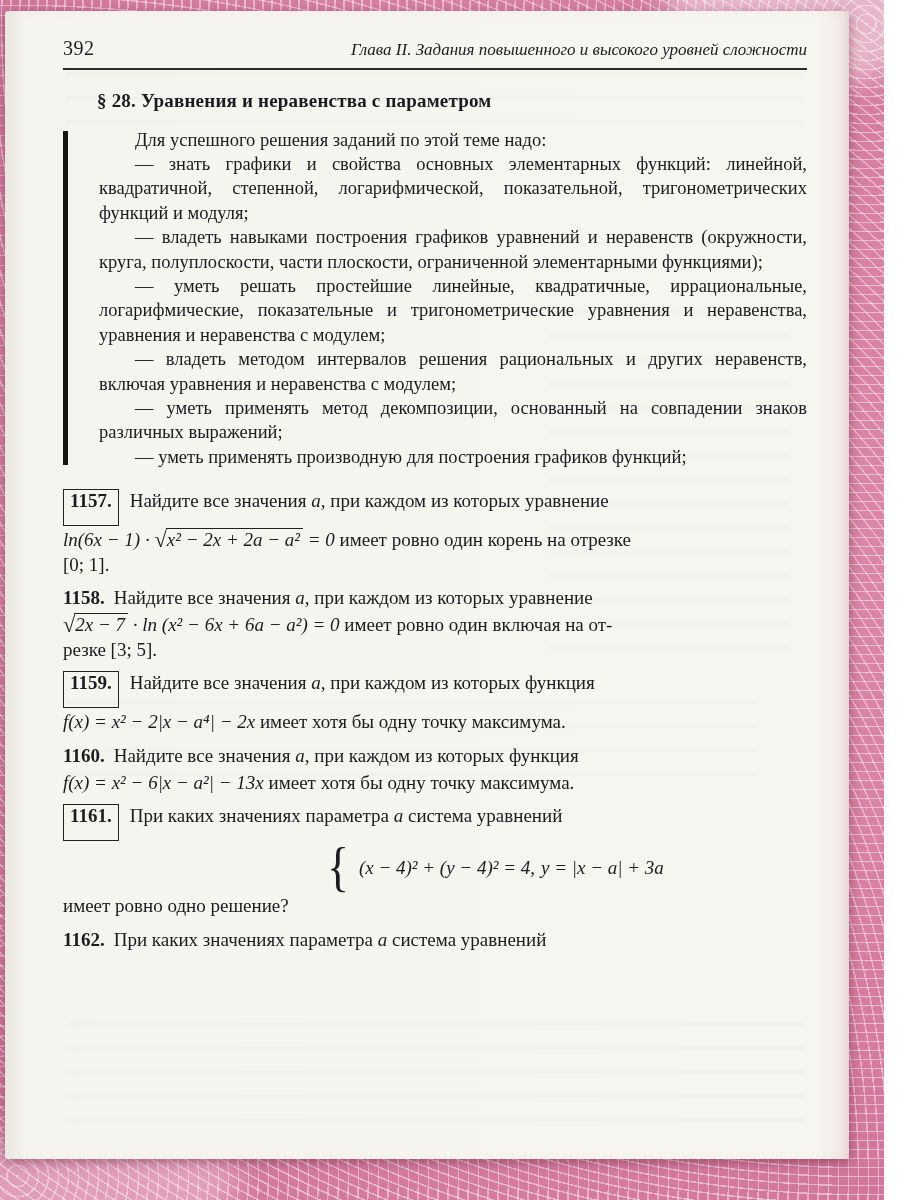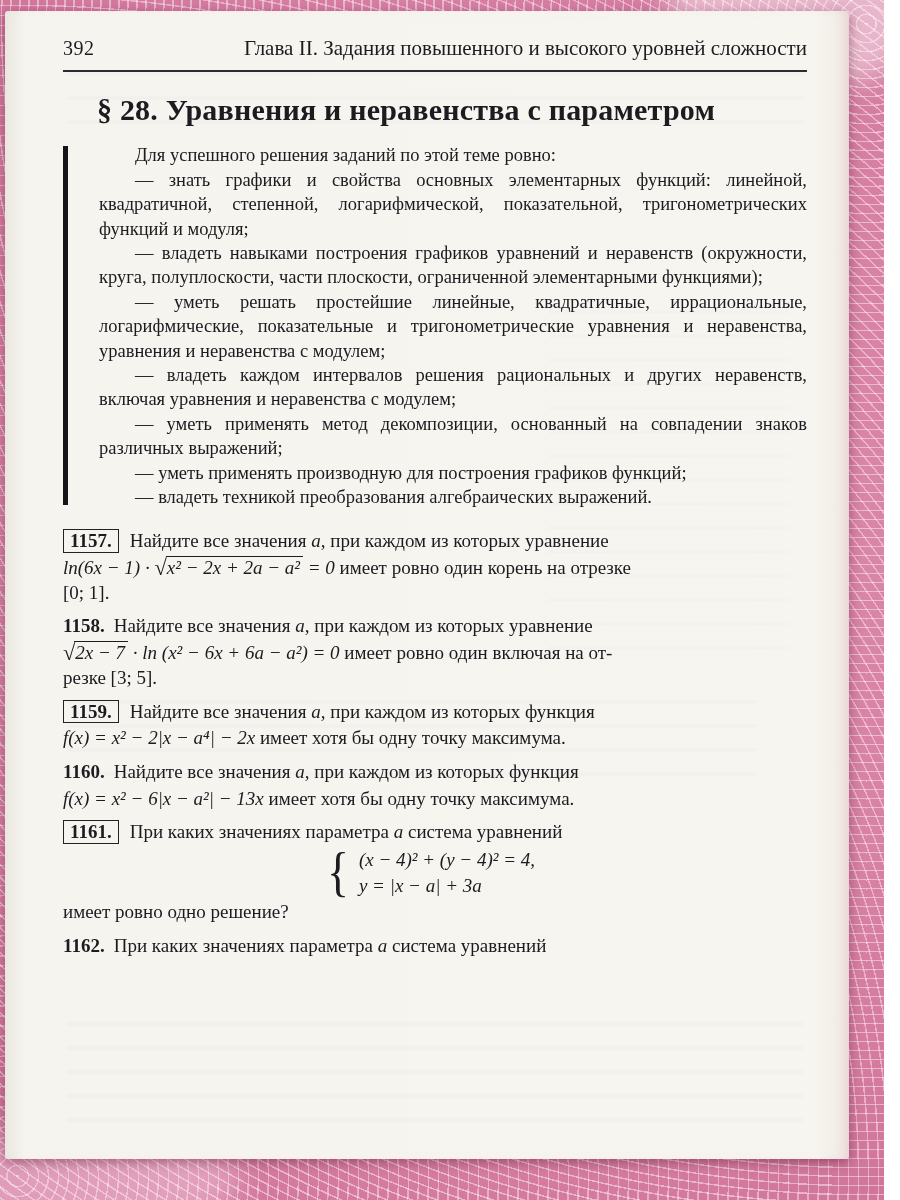--- a/index.html
+++ b/index.html
@@ -28,40 +28,40 @@
   .g2{left:62px;width:690px;top:690px;height:80px;}
   .g3{left:62px;right:46px;bottom:26px;height:110px;}
   .g4{right:60px;width:240px;top:300px;height:360px;opacity:.35;}
   .content{
     position:absolute;left:0;top:0;right:0;bottom:0;
     padding:24px 42px 28px 58px;
     color:#1b1b20;font-size:18.5px;line-height:1.32;
   }
   .head-row{display:flex;align-items:baseline;justify-content:space-between;}
   .page-num{font-size:20px;letter-spacing:.5px;}
-  .chapter{font-size:21px;text-align:right;}
+  .chapter{font-style:italic;font-size:17px;text-align:right;}
   .head-rule{height:2px;background:#2b2b30;margin-top:7px;}
-  .section-title{font-size:30px;font-weight:bold;margin:18px 0 0 34px;letter-spacing:.2px;}
+  .section-title{font-size:19px;font-weight:bold;margin:18px 0 0 34px;letter-spacing:.2px;}
   .intro{position:relative;margin:14px 0 0 36px;}
   .margin-bar{position:absolute;left:-36px;top:3px;bottom:4px;width:5px;background:#151517;}
   .intro p{margin:0;text-align:justify;text-indent:36px;}
   .problems{margin-top:20px;font-size:19px;line-height:1.3;}
   .prob{margin-bottom:9px;}
   .prob p{margin:0;text-align:justify;}
   .pnum{font-weight:bold;margin-right:9px;white-space:nowrap;}
-  .boxed{display:inline-block;border:1.7px solid #222;padding:0 6px 0 6px;margin-right:11px;line-height:1.15;}
+  .boxed{display:inline-block;border:1.7px solid #222;padding:0 6px 13px 6px;margin-right:11px;line-height:1.15;}
   .var{font-style:italic;}
   .math{font-style:italic;}
   .fline{margin-top:2px !important;}
   .sqrt{display:inline-block;white-space:nowrap;}
   .rad{font-style:normal;font-size:1.18em;line-height:1;vertical-align:-1px;}
   .vin{font-style:italic;border-top:1.6px solid #1d1d22;padding:0 3px 0 1px;margin-left:-1px;}
   .system{display:flex;align-items:center;margin:2px 0 2px 262px;}
   .brace{font-size:54px;font-weight:300;line-height:.9;margin-right:8px;transform:scaleX(.85);}
-  .sys-lines{display:flex;flex-direction:column;gap:0;}
+  .sys-lines{display:flex;flex-direction:row;gap:6px;}
   .sys-lines .math{line-height:1.35;}
 </style>
 </head>
 <body>
 
 <div class="scene">
   <div class="glare"></div>
   <div class="glare2"></div>
 
   <div class="page">
@@ -75,28 +75,27 @@
       <div class="head-row">
         <span class="page-num">392</span>
         <span class="chapter">Глава II. Задания повышенного и высокого уровней сложности</span>
       </div>
       <div class="head-rule"></div>
 
       <h1 class="section-title">§ 28. Уравнения и неравенства с параметром</h1>
 
       <section class="intro">
         <div class="margin-bar"></div>
-        <p>Для успешного решения заданий по этой теме ровно:</p>
+        <p>Для успешного решения заданий по этой теме надо:</p>
         <p>— знать графики и свойства основных элементарных функций: линейной, квадратичной, степенной, логарифмической, показательной, тригонометрических функций и модуля;</p>
         <p>— владеть навыками построения графиков уравнений и неравенств (окружности, круга, полуплоскости, части плоскости, ограниченной элементарными функциями);</p>
         <p>— уметь решать простейшие линейные, квадратичные, иррациональные, логарифмические, показательные и тригонометрические уравнения и неравенства, уравнения и неравенства с модулем;</p>
-        <p>— владеть каждом интервалов решения рациональных и других неравенств, включая уравнения и неравенства с модулем;</p>
+        <p>— владеть методом интервалов решения рациональных и других неравенств, включая уравнения и неравенства с модулем;</p>
         <p>— уметь применять метод декомпозиции, основанный на совпадении знаков различных выражений;</p>
         <p>— уметь применять производную для построения графиков функций;</p>
-        <p>— владеть техникой преобразования алгебраических выражений.</p>
       </section>
 
       <section class="problems">
 
         <div class="prob">
           <p>
             <span class="pnum boxed">1157.</span><span>Найдите все значения </span><span class="var">a</span><span>, при каждом из которых уравнение</span>
           </p>
           <p class="fline">
             <span class="math">ln(6x − 1) · </span><span class="sqrt"><span class="rad">√</span><span class="vin">x² − 2x + 2a − a²</span></span><span class="math"> = 0</span><span> имеет ровно один корень на отрезке</span>

